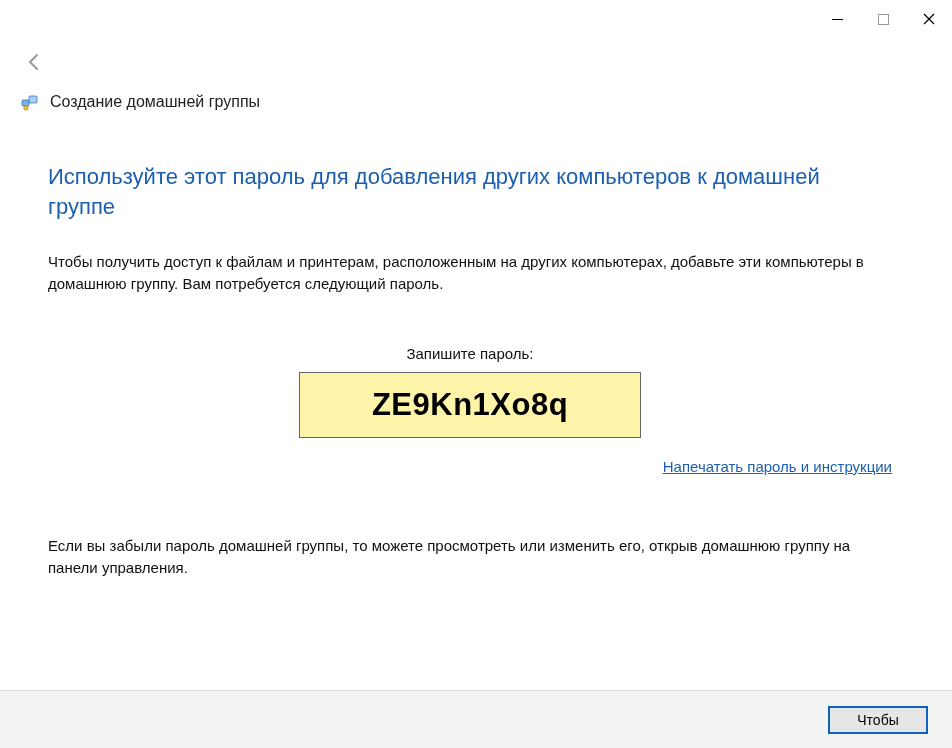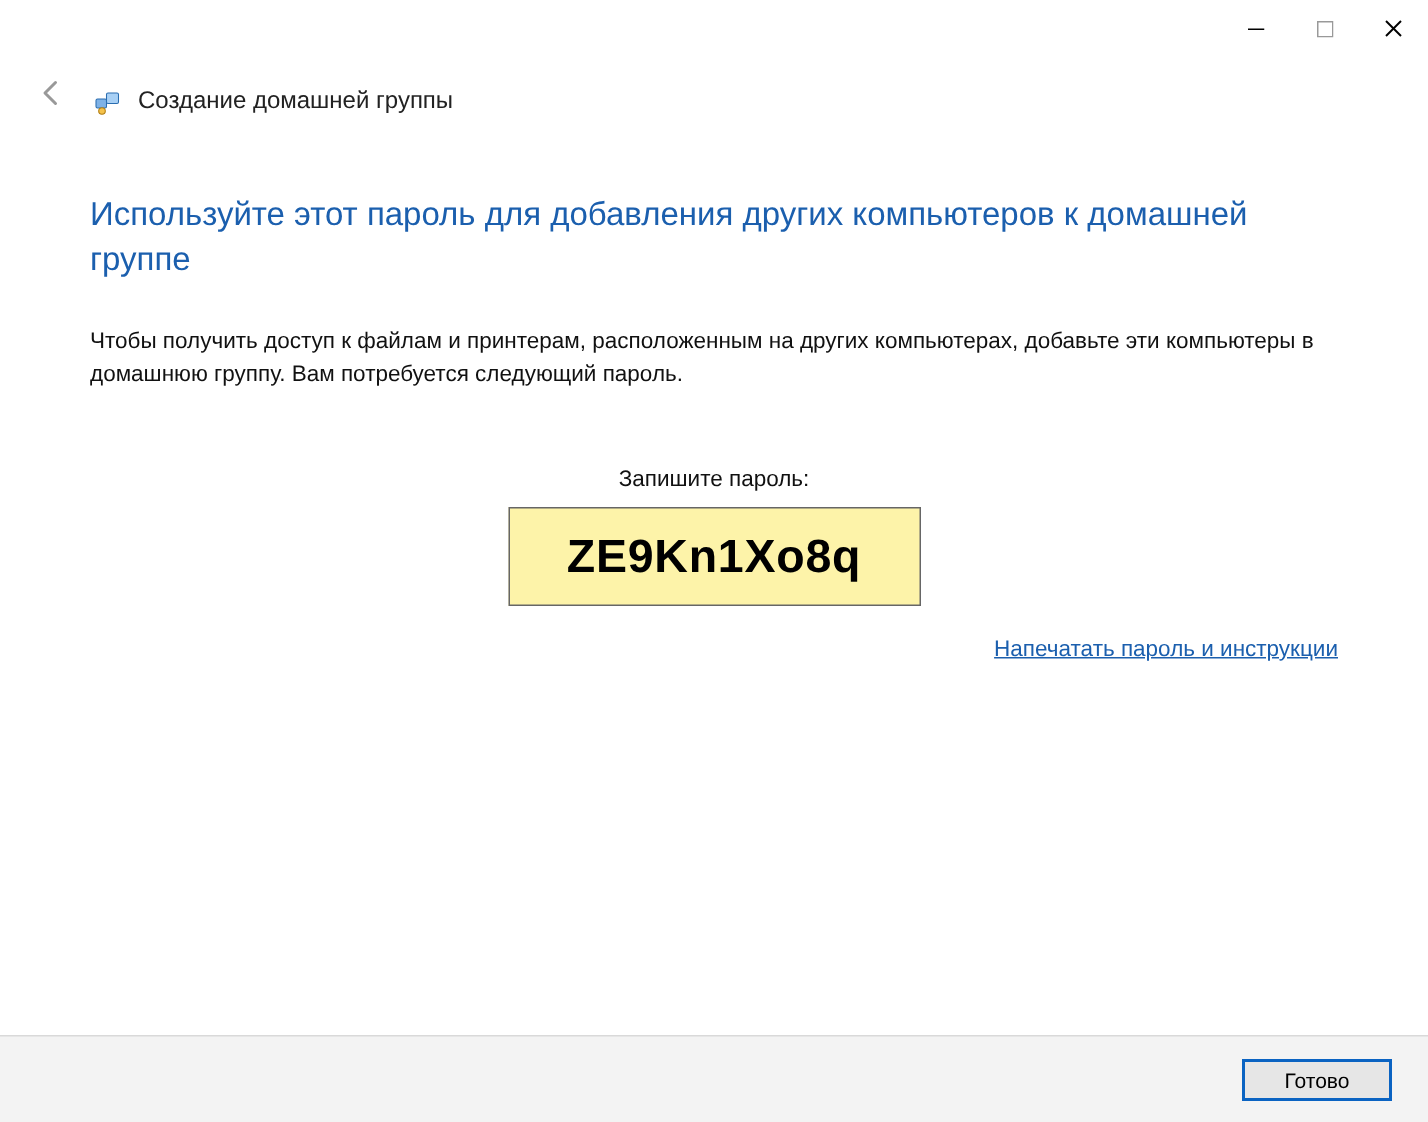--- a/index.html
+++ b/index.html
@@ -25,42 +25,43 @@
       height: 30px;
       display: flex;
       align-items: center;
       justify-content: center;
       font-size: 13px;
       color: #000;
     }
     .titlebar .ctrl svg { display: block; }
     .header {
       display: flex;
-      align-items: flex-end;
+      align-items: flex-start;
       gap: 14px;
       padding: 12px 20px 10px 20px;
+      flex-direction: column;
     }
     .back-arrow {
       font-size: 22px;
       color: #888;
       padding: 0 4px;
     }
     .header-title {
       font-size: 16px;
       color: #222;
       display: flex;
       align-items: center;
       gap: 10px;
     }
     .hg-icon {
       width: 20px; height: 20px;
       display: inline-block;
     }
     .content {
-      padding: 40px 60px 0 60px;
+      padding: 40px 60px 0 48px;
     }
     .heading {
       color: #1b5fae;
       font-size: 22px;
       font-weight: 400;
       line-height: 1.35;
       margin-bottom: 30px;
     }
     .description {
       font-size: 15px;
@@ -69,21 +70,21 @@
       margin-bottom: 50px;
     }
     .pw-label {
       text-align: center;
       font-size: 15px;
       color: #111;
       margin-bottom: 10px;
       margin-top: 42px;
     }
     .pw-box {
-      width: 275px;
+      width: 342px;
       margin: 0 auto 20px auto;
       background: #fdf3a9;
       border: 1px solid #666;
       text-align: center;
       padding: 14px 10px;
       font-size: 31px;
       font-weight: 600;
       letter-spacing: 0.5px;
       color: #000;
     }
@@ -170,17 +171,18 @@
   <div class="description">Чтобы получить доступ к файлам и принтерам, расположенным на других компьютерах, добавьте эти компьютеры в домашнюю группу. Вам потребуется следующий пароль.</div>
 
   <div class="pw-label">Запишите пароль:</div>
 
   <div class="pw-box">ZE9Kn1Xo8q</div>
 
   <div class="print-link">
     <a>Напечатать пароль и инструкции</a>
   </div>
 
+  <div class="note">Если вы забыли пароль домашней группы, то можете просмотреть или изменить его, открыв домашнюю группу на панели управления.</div>
 </div>
 
 <div class="footer">
-  <button class="finish-btn">Готово</button>
+  <button class="finish-btn">Чтобы</button>
 </div>
 
 </body></html>

